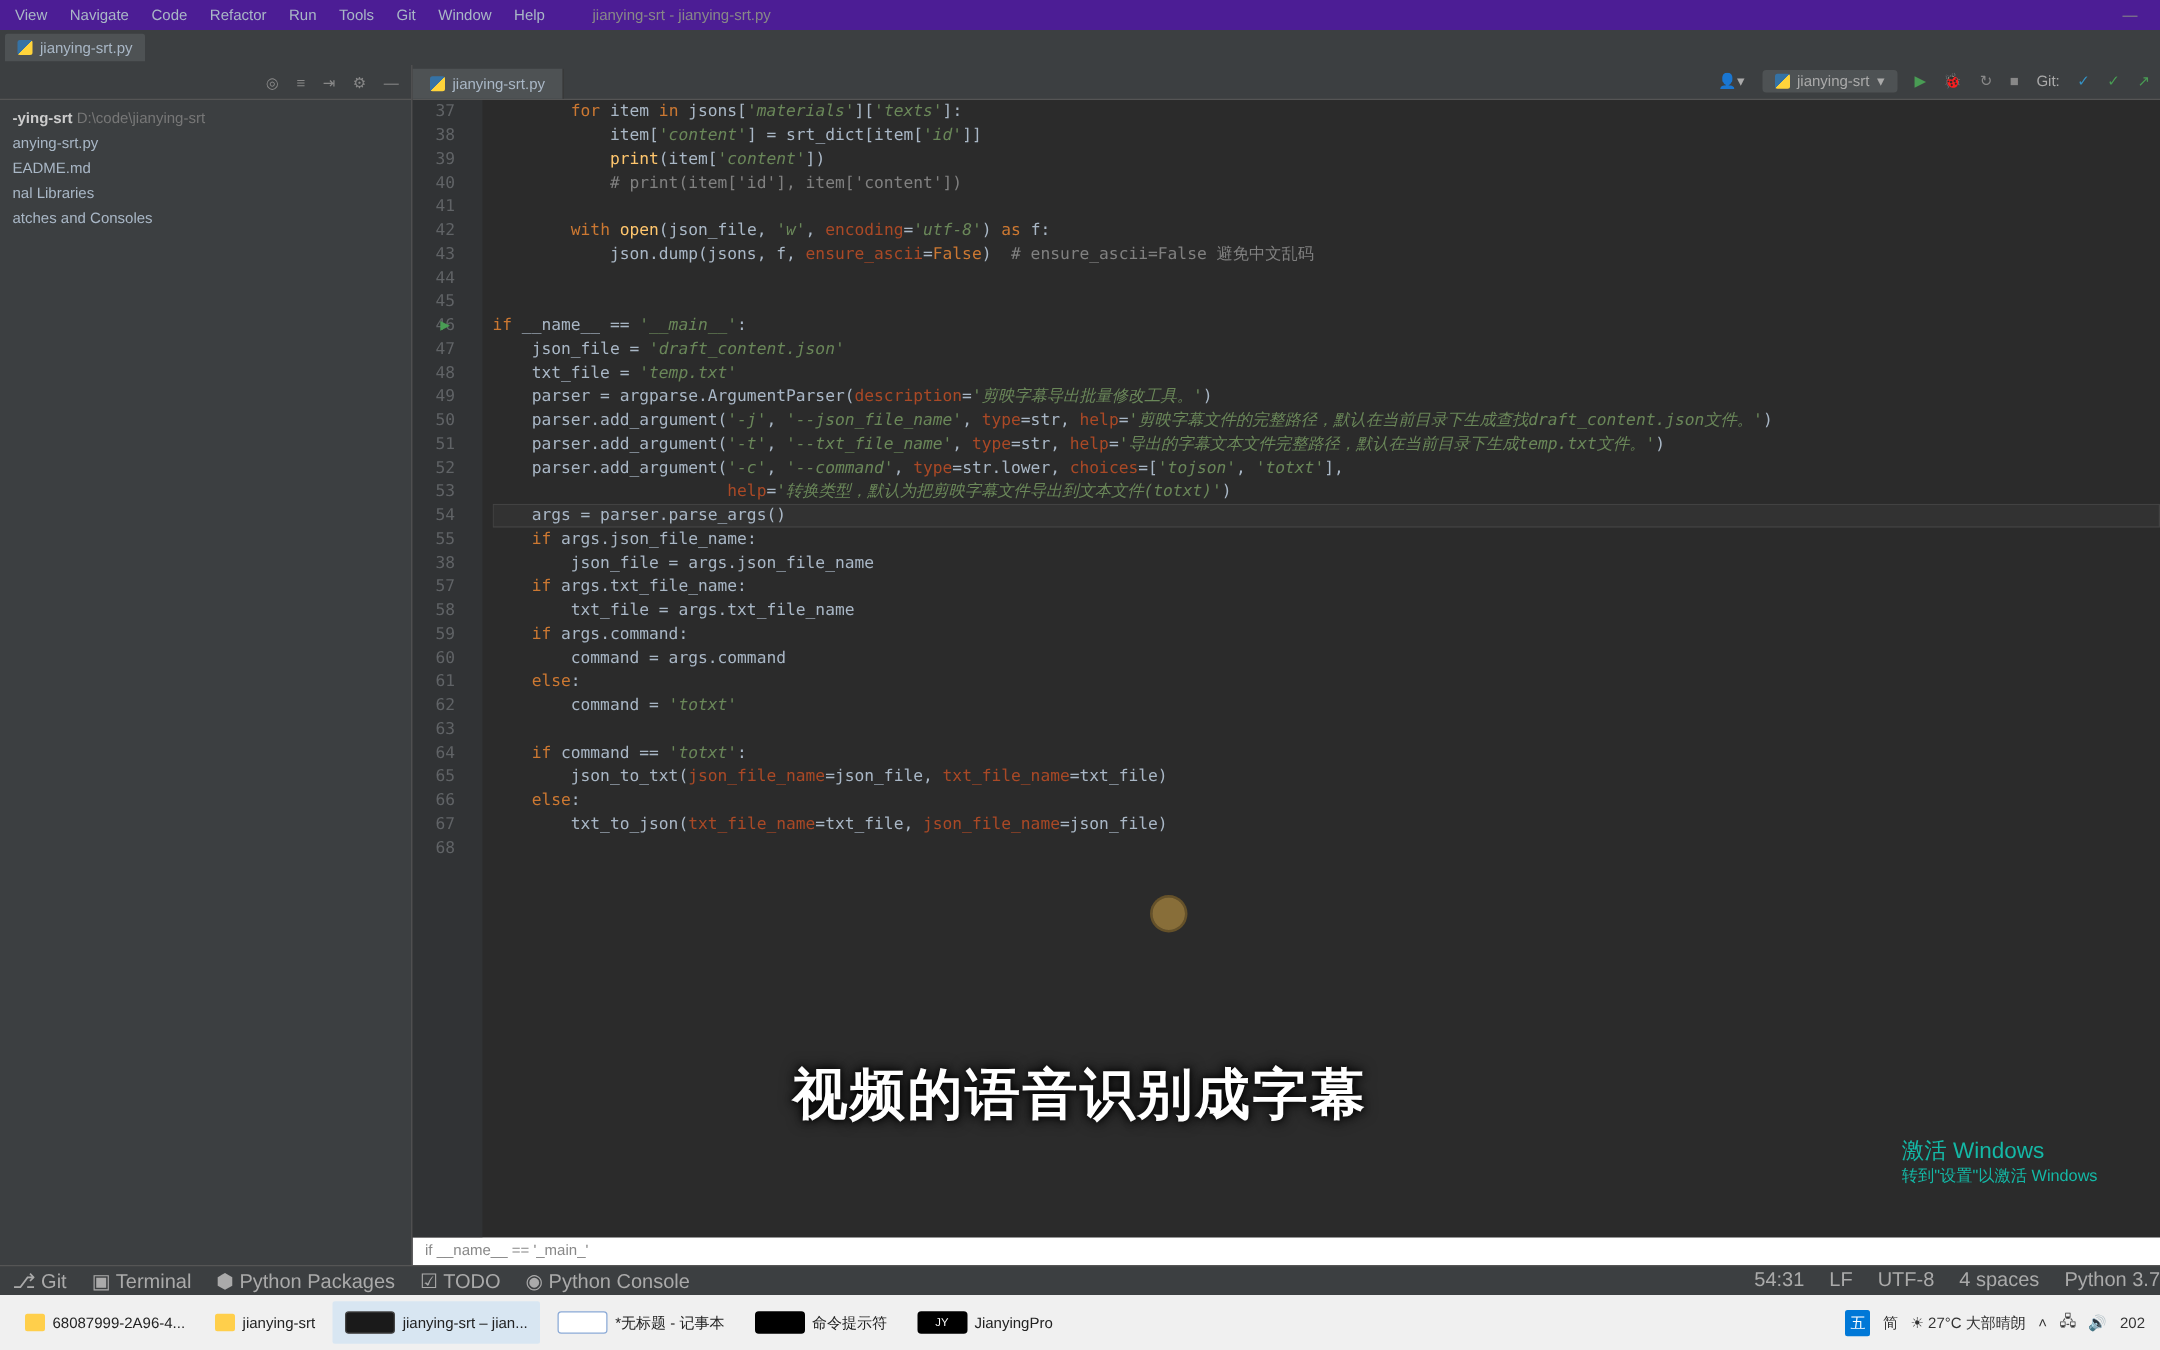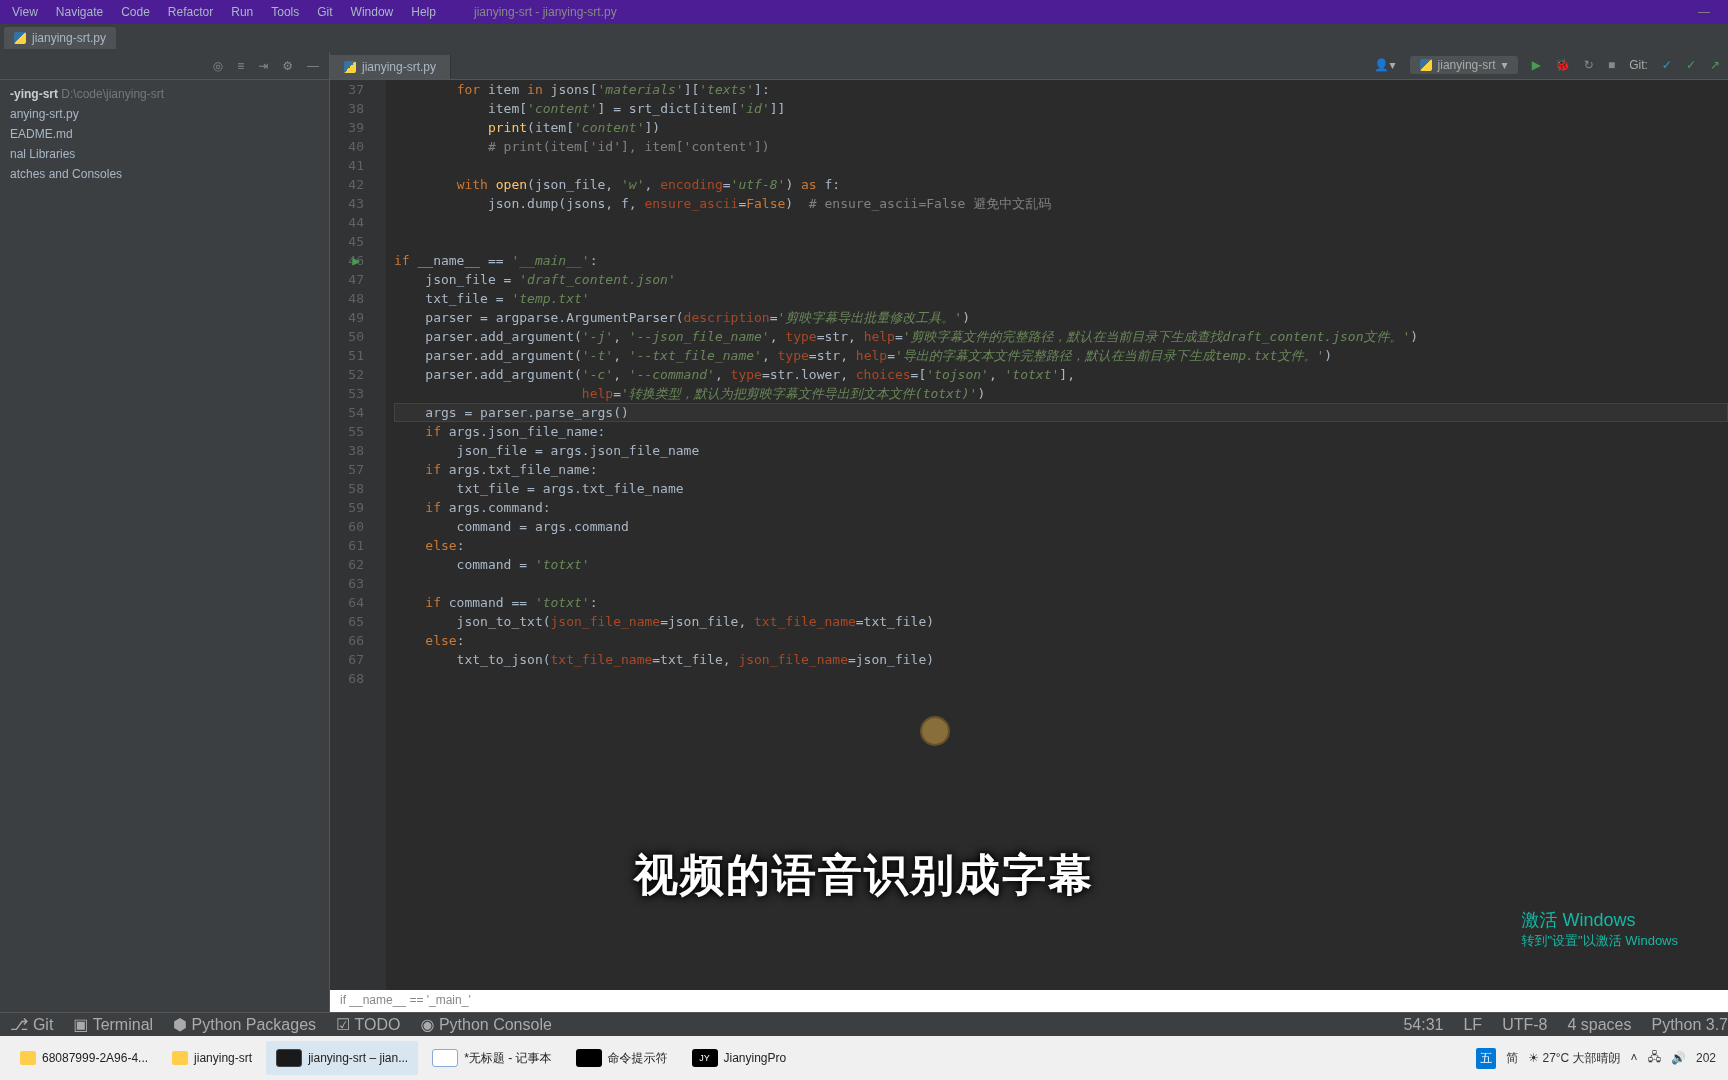--- a/index.html
+++ b/index.html
@@ -78,21 +78,21 @@
   .run-dropdown { background:#4e5254; padding:2px 10px; border-radius:3px; display:flex; align-items:center; gap:6px;}
   .icon-btn { cursor:pointer; }
   .green { color:#499c54; }
   .watermark { position:absolute; right:50px; bottom:130px; color:#14b8a6; font-size:18px; text-align:left;}
   .caption-overlay { position:absolute; left:50%; transform:translateX(-50%); bottom:175px; color:#fff; font-size:44px; font-weight:800; text-shadow:0 0 6px #000,0 0 12px #000; letter-spacing:2px;}
   .taskbar { position:absolute; bottom:0; left:0; right:0; height:44px; background:#f0f0f0; display:flex; align-items:center; gap:4px; padding-left:10px; color:#222; font-size:12px;}
   .task-item { display:flex; align-items:center; gap:6px; padding:4px 10px; height:34px; border-radius:2px;text-align:right; }
   .task-item.active { background:#d8e6f2;}
   .tray { margin-left:auto; display:flex; align-items:center; gap:10px; padding-right:12px; color:#333;}
   .folder-icon{width:16px;height:14px;background:#ffcf4b;border-radius:2px;}
-  .app-icon{width:26px;height:18px;border-radius:3px;}
+  .app-icon{width:40px;height:18px;border-radius:3px;}
   .app-pc{background:#1a1a1a;border:1px solid #444;}
   .app-np{background:#fff;border:1px solid #8aa9d6;}
   .app-cmd{background:#000;}
   .app-jy{background:#000;color:#fff;font-size:9px;display:flex;align-items:center;justify-content:center;border-radius:3px;}
   .cursor-caret { position:absolute; width:26px; height:26px; border-radius:50%; background:rgba(214,166,70,0.55); box-shadow:0 0 0 2px rgba(160,120,40,0.5);}
 </style>
 </head>
 <body>
 
 <div class="menubar">

